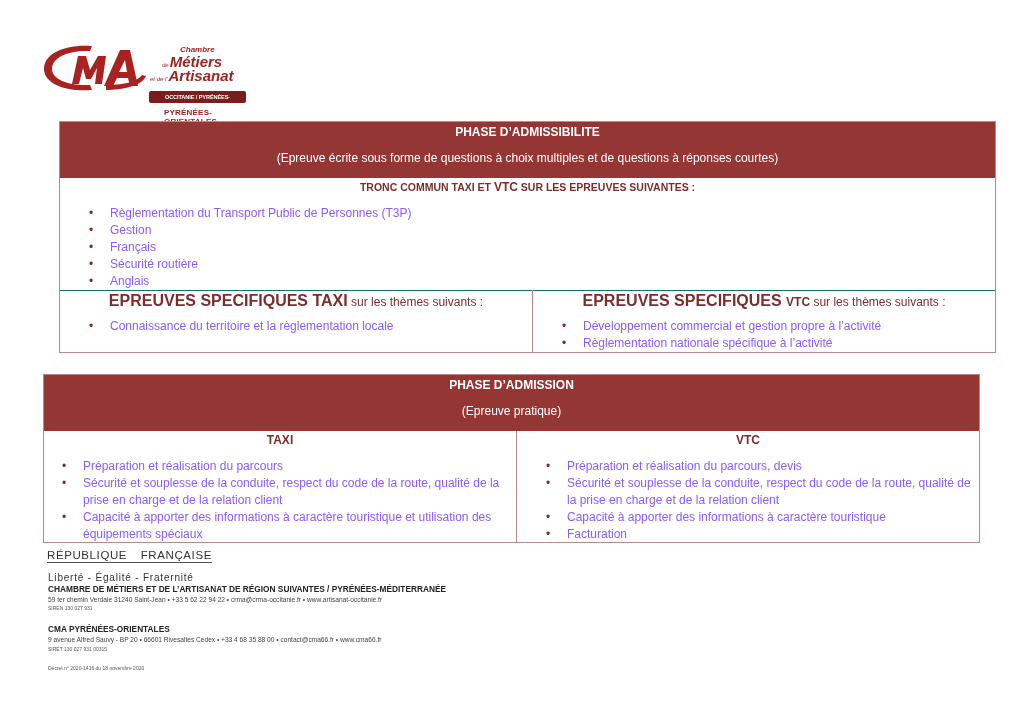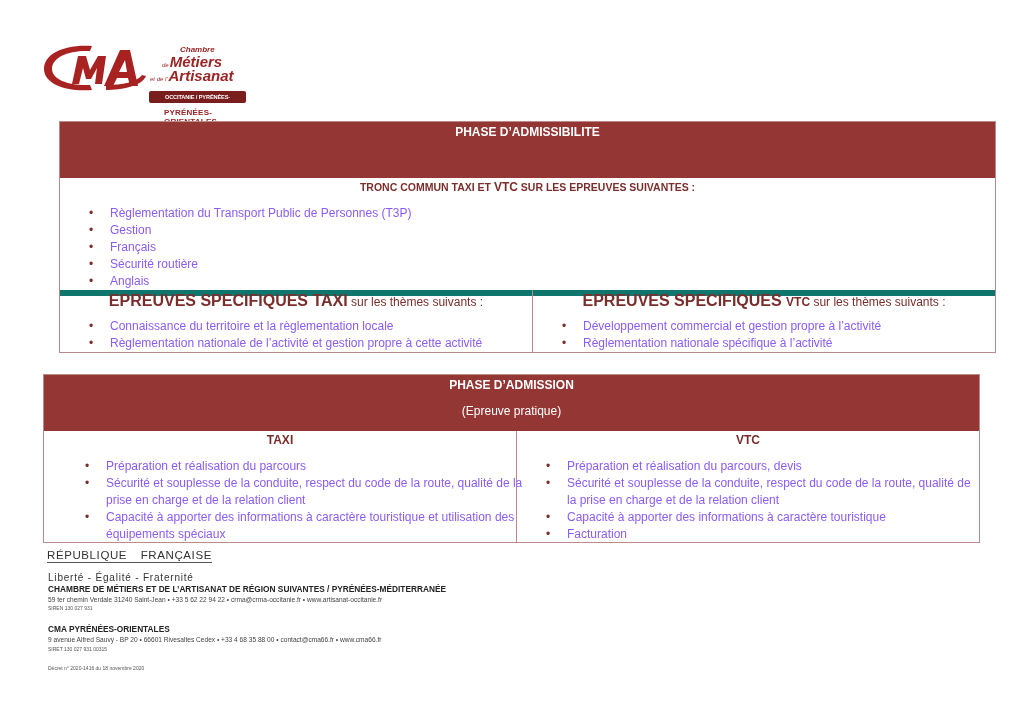--- a/index.html
+++ b/index.html
@@ -21,21 +21,21 @@
   .lw-dept { position: absolute; left: 122px; top: 70px; font-size: 8px; font-weight: bold; color: #9b2424; letter-spacing: 0.2px; }
 
   
   .tbl { position: absolute; left: 43px; width: 937px; border: 1px solid #b98a89; box-sizing: border-box; }
   .t1 { top: 121px; height: 232px; margin-left: 16px; }
   .t2 { top: 374px; height: 169px; }
   .hdr { position: absolute; left: 0; top: 0; width: 100%; height: 56px; background: #943634; color: #ffffff; }
   .hdr-title { position: absolute; left: 0; width: 100%; top: 3px; text-align: center; font-size: 12px; font-weight: bold; }
   .hdr-sub { position: absolute; left: 0; width: 100%; top: 29px; text-align: center; font-size: 12px; }
 
-  .row-tronc { position: absolute; left: 0; top: 56px; width: 100%; height: 112px; border-bottom: 6px solid #0f766e; }
+  .row-tronc { position: absolute; left: 0; top: 56px; width: 100%; height: 112px; border-bottom: 1px solid #0f766e; }
   .tronc-title { position: absolute; left: 0; width: 100%; top: 2px; text-align: center; font-size: 10.5px; font-weight: bold; }
   .sc-big { font-size: 12px; }
 
   .ul { position: absolute; margin: 0; padding: 0; list-style: none; font-size: 12px; color: #8b5cf6; }
   .ul li { position: relative; padding-left: 21px; line-height: 17px; }
   .ul li::before { content: "•"; position: absolute; left: 0; top: 0; color: #7a2e2c; font-size: 12px; }
 
   .split { position: absolute; left: 0; width: 100%; }
   .t1 .split { top: 168px; height: 63px; }
   .t2 .split { top: 56px; height: 112px; }
@@ -72,58 +72,58 @@
     <span class="lw-row lw-metiers"><span class="lw-small">de</span><span>Métiers</span></span>
     <span class="lw-row lw-artisanat"><span class="lw-small">et de l'</span><span>Artisanat</span></span>
   </div>
   <div class="lw-region">OCCITANIE / PYRÉNÉES-MÉDITERRANÉE</div>
   <div class="lw-dept">PYRÉNÉES-ORIENTALES</div>
 </div>
 
 <div class="tbl t1">
   <div class="hdr">
     <div class="hdr-title">PHASE D’ADMISSIBILITE</div>
+    <div class="hdr-sub">(Epreuve écrite sous forme de questions à choix multiples et de questions à réponses courtes)</div>
   </div>
   <div class="row-tronc">
     <div class="tronc-title"><span>TRONC COMMUN TAXI ET </span><span class="sc-big">VTC</span><span> SUR LES EPREUVES SUIVANTES :</span></div>
     <ul class="ul" style="left:29px; top:27px;">
       <li>Règlementation du Transport Public de Personnes (T3P)</li>
       <li>Gestion</li>
       <li>Français</li>
       <li>Sécurité routière</li>
       <li>Anglais</li>
     </ul>
   </div>
   <div class="split">
     <div class="col col-left">
       <div class="col-title"><span class="sc">EPREUVES SPECIFIQUES TAXI</span><span> sur les thèmes suivants :</span></div>
       <ul class="ul" style="left:29px; top:28px;">
         <li>Connaissance du territoire et la règlementation locale</li>
-        <li>Règlementation nationale de l’activité et gestion propre à cette activité</li>
       </ul>
     </div>
     <div class="col col-right">
       <div class="col-title"><span class="sc">EPREUVES SPECIFIQUES </span><b>VTC</b><span> sur les thèmes suivants :</span></div>
       <ul class="ul" style="left:29px; top:28px;">
         <li>Développement commercial et gestion propre à l’activité</li>
         <li>Règlementation nationale spécifique à l’activité</li>
       </ul>
     </div>
   </div>
 </div>
 
 <div class="tbl t2">
   <div class="hdr">
     <div class="hdr-title">PHASE D’ADMISSION</div>
     <div class="hdr-sub">(Epreuve pratique)</div>
   </div>
   <div class="split">
     <div class="col col-left">
       <div class="col-title"><b>TAXI</b></div>
-      <ul class="ul" style="left:41px; top:27px; width:440px;">
+      <ul class="ul" style="left:18px; top:27px; width:440px;">
         <li>Préparation et réalisation du parcours</li>
         <li>Sécurité et souplesse de la conduite, respect du code de la route, qualité de la prise en charge et de la relation client</li>
         <li>Capacité à apporter des informations à caractère touristique et utilisation des équipements spéciaux</li>
       </ul>
     </div>
     <div class="col col-right">
       <div class="col-title"><b>VTC</b></div>
       <ul class="ul" style="left:29px; top:27px; width:430px;">
         <li>Préparation et réalisation du parcours, devis</li>
         <li>Sécurité et souplesse de la conduite, respect du code de la route, qualité de la prise en charge et de la relation client</li>

